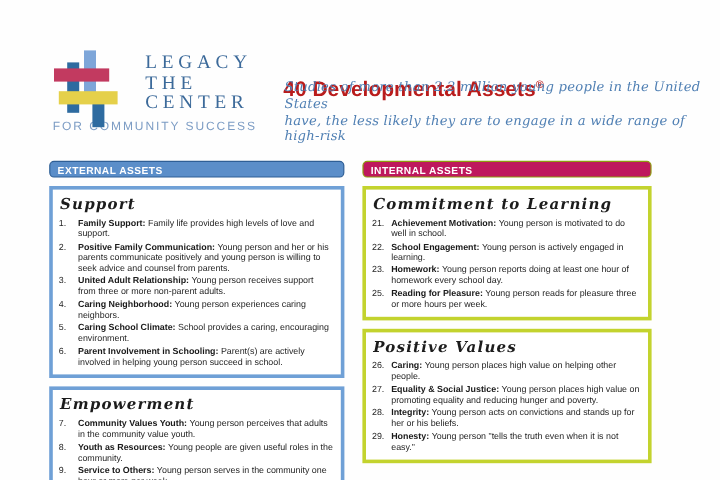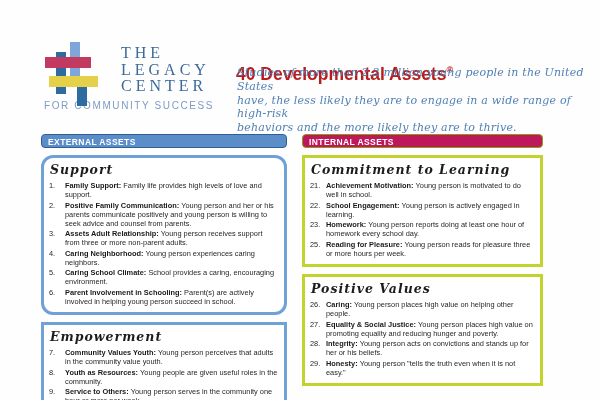--- a/index.html
+++ b/index.html
@@ -53,49 +53,48 @@
 
   <div class="logo-mark">
     <div class="bar lm-steel-left"></div>
     <div class="bar lm-light-vert"></div>
     <div class="bar lm-crimson"></div>
     <div class="bar lm-steel-bottom"></div>
     <div class="bar lm-yellow"></div>
   </div>
 
   <div class="logo-text">
+    <div>LEGACY</div>
     <div>THE</div>
-    <div>LEGACY</div>
     <div>CENTER</div>
   </div>
   <div class="logo-tagline">FOR COMMUNITY SUCCESS</div>
 
   <div class="page-title" style="color: #b91c1c; margin-top: 24px;"><span>40 Developmental Assets</span><sup>®</sup></div>
 
   <div class="intro" style="color: rgb(79, 127, 179);">
     <div>Studies of more than 2.2 million young people in the United States</div>
     <div>have, the less likely they are to engage in a wide range of high-risk</div>
-    <div>behaviors and the more likely they are to thrive.</div>
   </div>
 
   <div class="col col-external">
     <div class="bar-header" style="background: rgb(91, 142, 201); border-color: rgb(47, 95, 150);">EXTERNAL ASSETS</div>
-  <div class="box" style="border-color: rgb(111, 160, 214); border-radius: 12px;">
+  <div class="box" style="border-color: rgb(111, 160, 214);">
         <div class="sec-heading">Support</div>
         <div class="item">
           <span class="num">1.</span>
           <span class="txt"><b>Family Support: </b>Family life provides high levels of love and support.</span>
         </div>
         <div class="item">
           <span class="num">2.</span>
           <span class="txt"><b>Positive Family Communication: </b>Young person and her or his parents communicate positively and young person is willing to seek advice and counsel from parents.</span>
         </div>
         <div class="item">
           <span class="num">3.</span>
-          <span class="txt"><b>Assets Adult Relationship: </b>Young person receives support from three or more non-parent adults.</span>
+          <span class="txt"><b>United Adult Relationship: </b>Young person receives support from three or more non-parent adults.</span>
         </div>
         <div class="item">
           <span class="num">4.</span>
           <span class="txt"><b>Caring Neighborhood: </b>Young person experiences caring neighbors.</span>
         </div>
         <div class="item">
           <span class="num">5.</span>
           <span class="txt"><b>Caring School Climate: </b>School provides a caring, encouraging environment.</span>
         </div>
         <div class="item">

